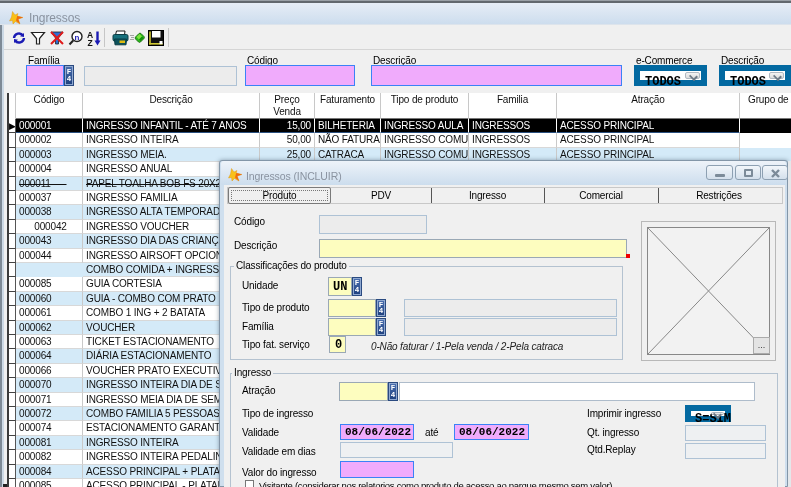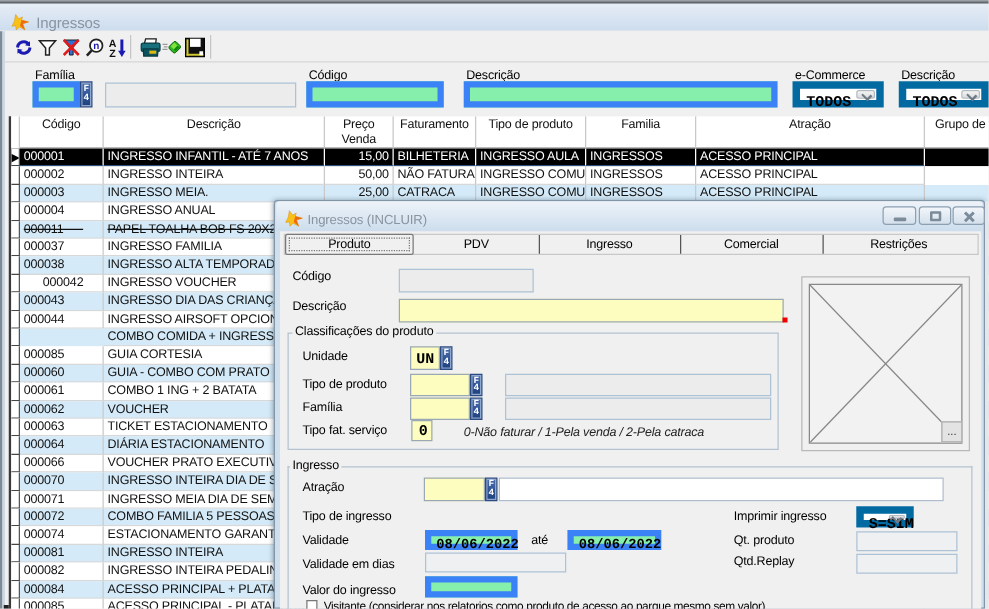--- a/index.html
+++ b/index.html
@@ -1,20 +1,20 @@
 <!DOCTYPE html>
 <html><head>
 <meta charset="utf-8">
 <style>
 * { margin:0; padding:0; box-sizing:border-box; }
 html,body { width:791px; height:487px; overflow:hidden; }
 body { font-family:"Liberation Sans", sans-serif; background:#f0f0f0; position:relative; }
 .abs { position:absolute; }
 .lbl { position:absolute; font-size:10px; letter-spacing:-0.15px; color:#000; white-space:nowrap; }
-.edit { position:absolute; background:#86efac; border:5px solid #3b82f6; }
+.edit { position:absolute; background:#f0abfc; border:1px solid #3b82f6; }
 .editb { position:absolute; background:#fff; border:1px solid #aebccb; }
 .ro { position:absolute; background:#ececec; border:1px solid #aec2d5; }
 .yel { position:absolute; background:#fdfdbf; border:1px solid #9aa8b5; }
 .mono { font-family:"Liberation Mono", monospace; font-weight:bold; font-size:11px; color:#000; white-space:nowrap; }
 .mono2 { font-family:"Liberation Mono", monospace; font-weight:bold; font-size:12px; color:#000; white-space:nowrap; }
 .f4 { position:absolute; width:10px; background:linear-gradient(#4a6fb0,#1d3f7d); border:1px solid #2a4a80; box-shadow:inset 0 0 0 1px #8fa8d0; display:flex; flex-direction:column; align-items:center; justify-content:center; color:#fff; font-family:"Liberation Mono",monospace; font-weight:bold; font-size:7.5px; line-height:6.5px; }
 .combo { position:absolute; background:#fff; border:6px solid #0369a1; }
 .combo .cbtn { position:absolute; right:1px; top:1px; bottom:1px; width:15px; background:linear-gradient(#f4f4f4,#dcdcdc); border:1px solid #b0b8c0; border-radius:2px; }
 .combo .arr { position:absolute; right:3px; top:50%; margin-top:-4px; width:9px; height:9px; }
 .combo .arr::before { content:""; position:absolute; left:1px; top:1px; width:5px; height:5px; border-right:2px solid #6e7a86; border-bottom:2px solid #6e7a86; transform:rotate(45deg) scale(1,0.8); }
@@ -484,21 +484,21 @@
     <div class="lbl" style="left:363px;top:223px;">Imprimir ingresso</div>
     <div class="combo" style="left:461px;top:220px;width:46px;height:17px;">
         <span class="mono2" style="position:absolute;left:4px;top:1px;">S=SIM</span>
         <span class="cbtn" style="width:13px;"></span>
         <span class="arr"></span>
       </div>
     <div class="lbl" style="left:18px;top:242px;">Validade</div>
     <div class="edit mono" style="left:116px;top:239px;width:74px;height:16px;padding:1px 0 0 4px;">08/06/2022</div>
     <div class="lbl" style="left:201px;top:242px;">até</div>
     <div class="edit mono" style="left:230px;top:239px;width:75px;height:16px;padding:1px 0 0 4px;">08/06/2022</div>
-    <div class="lbl" style="left:363px;top:242px;">Qt. produto</div>
+    <div class="lbl" style="left:363px;top:242px;">Qt. ingresso</div>
     <div class="ro" style="left:461px;top:240px;width:81px;height:16px;background:#eef0f2;"></div>
     <div class="lbl" style="left:18px;top:261px;">Validade em dias</div>
     <div class="ro" style="left:116px;top:257px;width:113px;height:16px;background:#eef0f2;"></div>
     <div class="lbl" style="left:363px;top:259px;">Qtd.Replay</div>
     <div class="ro" style="left:461px;top:258px;width:81px;height:16px;background:#eef0f2;"></div>
     <div class="lbl" style="left:18px;top:282px;">Valor do ingresso</div>
     <div class="edit" style="left:116px;top:276px;width:74px;height:17px;"></div>
     <div class="abs" style="left:21px;top:295px;width:9px;height:9px;background:#fff;border:1px solid #777;"></div>
     <div class="lbl" style="left:35px;top:295px;font-size:9.5px;letter-spacing:-0.3px;">Visitante (considerar nos relatorios como produto de acesso ao parque mesmo sem valor)</div>
   </div>

